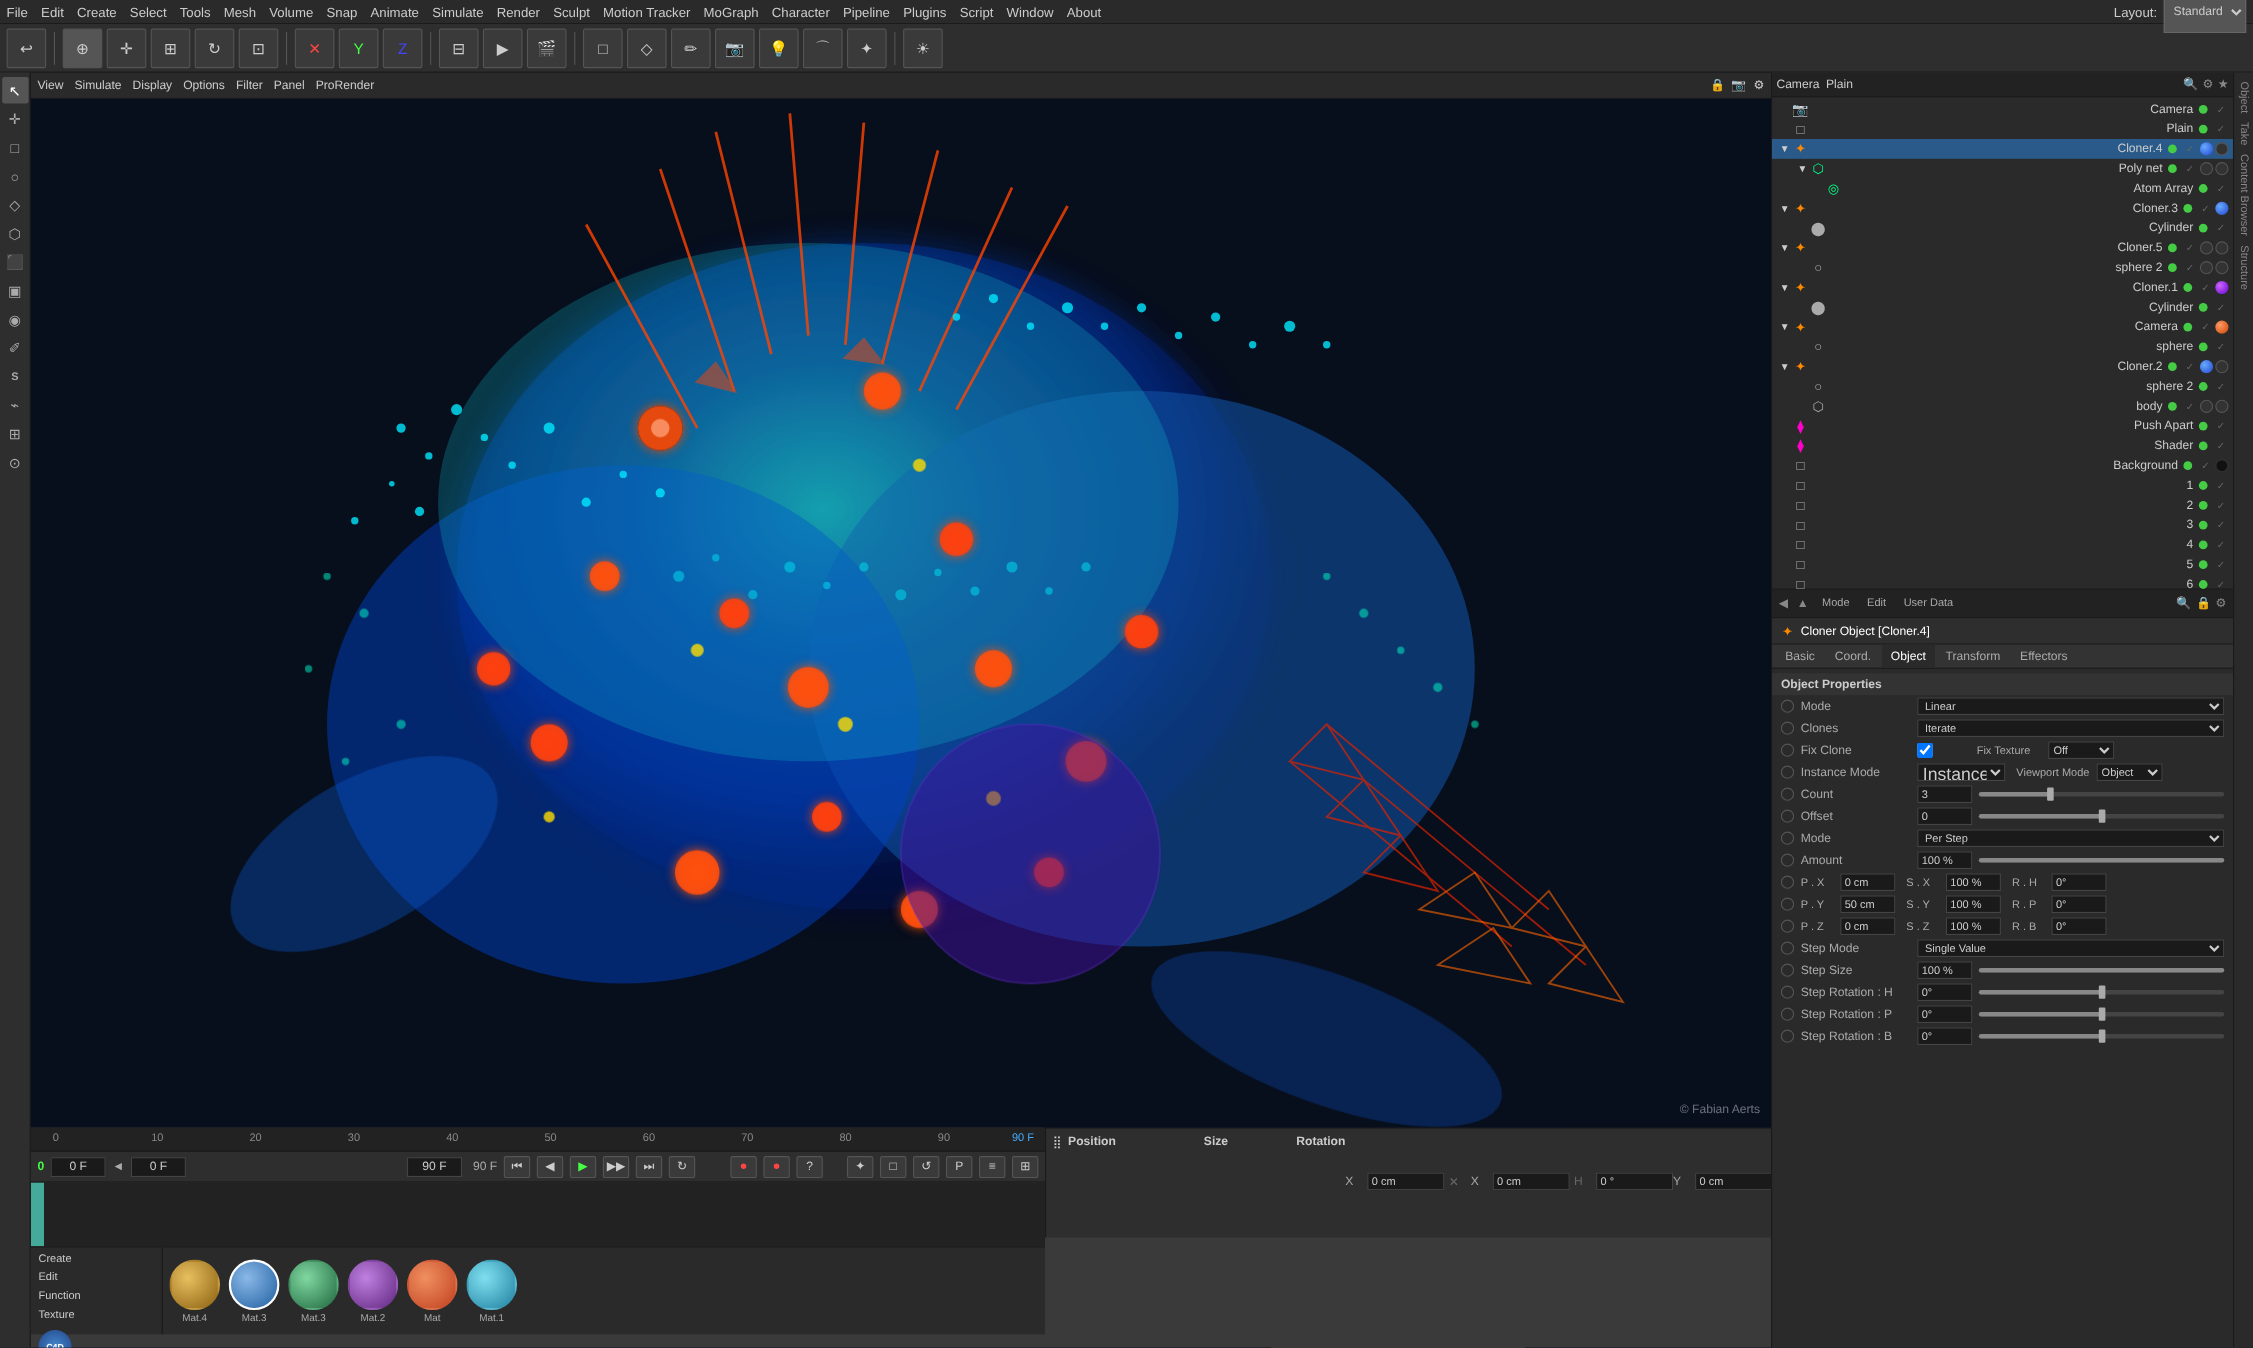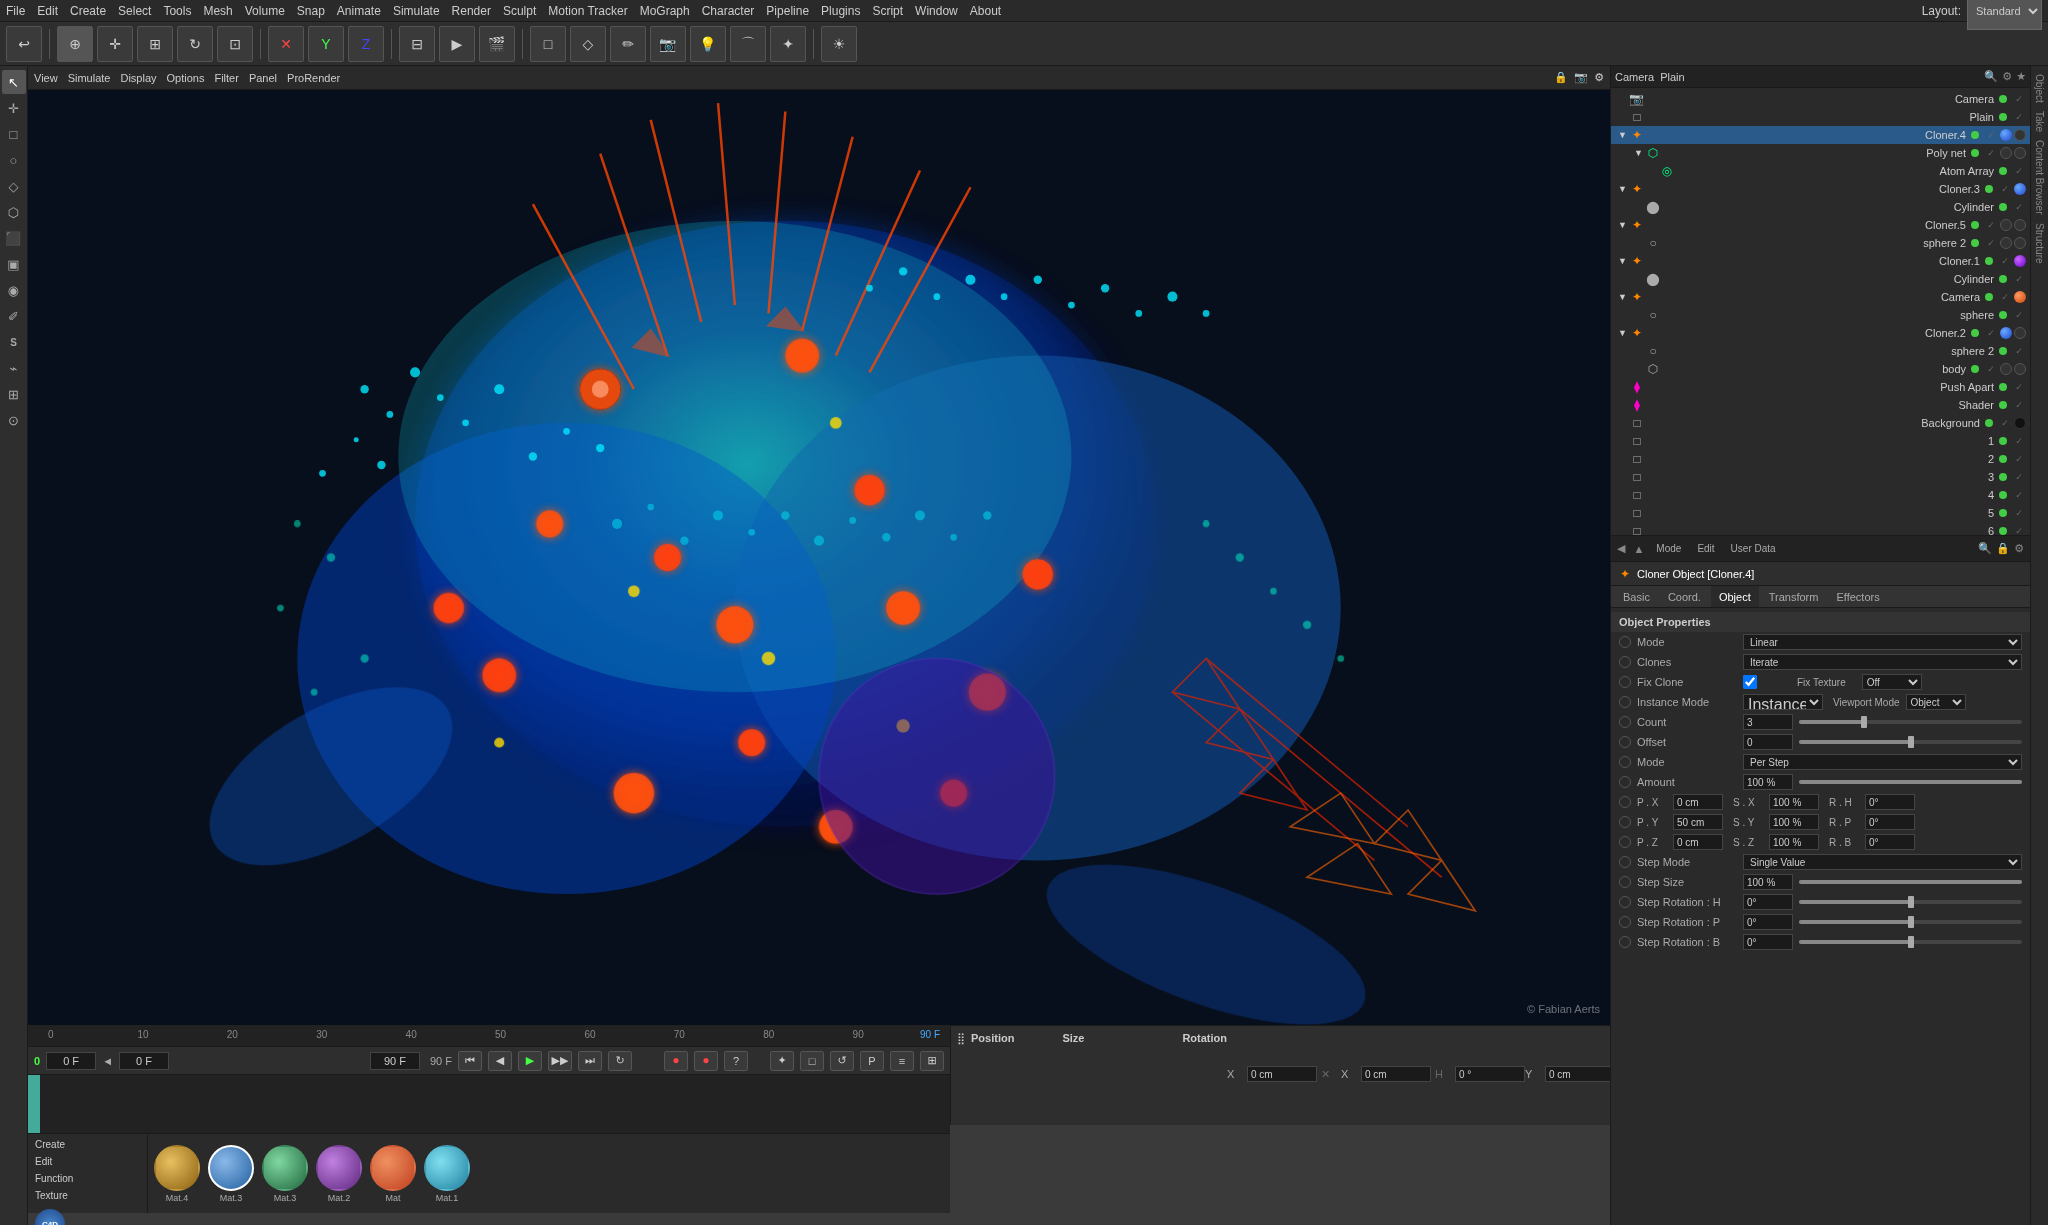--- a/index.html
+++ b/index.html
@@ -478,24 +478,24 @@
               <span class="material-label">Mat.1</span>
             </div>
           </div>
         </div>
       </div>
 
       <div id="transform-panel" style="width:660px; background:#2e2e2e; border-left:1px solid #1a1a1a; border-top:1px solid #1a1a1a; padding:6px;">
         <div style="display:flex; gap:8px; margin-bottom:4px;">
           <div style="width:6px;">⣿</div>
           <span style="font-size:11px; color:#ccc; font-weight:bold;">Position</span>
-          <div style="margin-left:40px;">
+          <div style="margin-left:72px;">
             <span style="font-size:11px; color:#ccc; font-weight:bold;">Size</span>
           </div>
-          <div style="margin-left:90px;text-align:center;">
+          <div style="margin-left:54px;text-align:center;">
             <span style="font-size:11px; color:#ccc; font-weight:bold;">Rotation</span>
           </div>
         </div>
         <div class="coord-row">
           <span class="coord-label">X</span>
           <input class="coord-input" value="0 cm" style="">
           <span class="coord-label" style="color:#666;">✕</span>
           <span class="coord-label">X</span>
           <input class="coord-input" value="0 cm" style="">
           <span class="coord-label" style="color:#666;">H</span>

